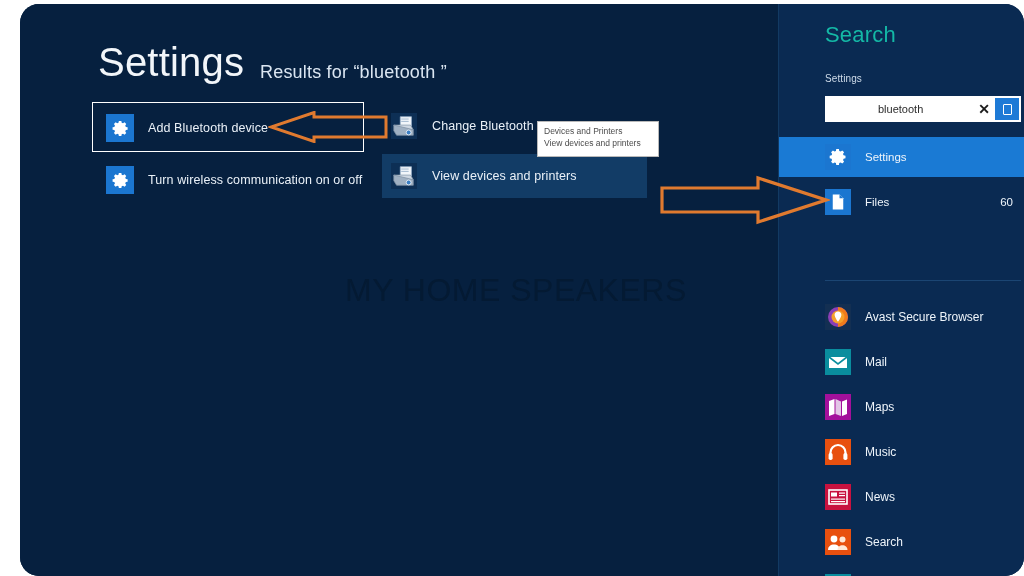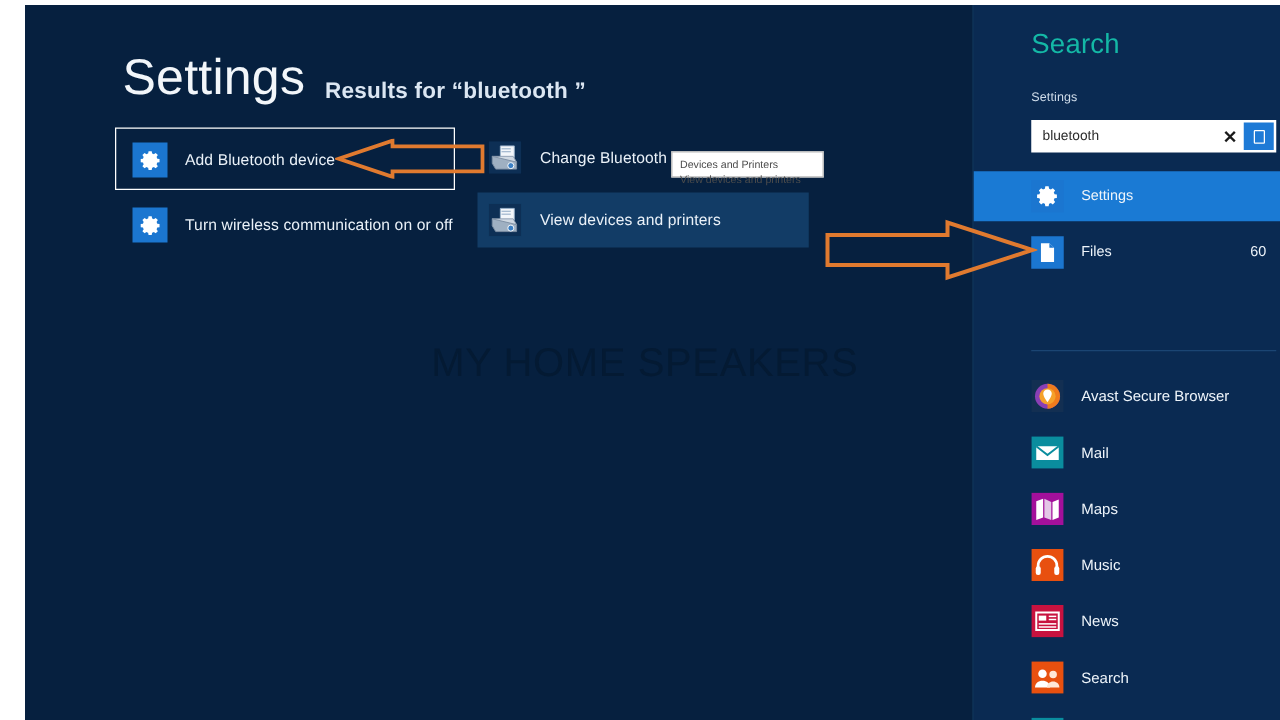--- a/index.html
+++ b/index.html
@@ -11,20 +11,21 @@
   }
   .screen{
     position:absolute;left:0;top:0;width:1024px;height:576px;
     background:#ffffff;
   }
   
   .canvas{
     position:absolute;left:20px;top:4px;width:1004px;height:572px;
     background:#06203f;
     overflow:hidden;
+    border-radius:19px;
   }
   .left-pane{
     position:absolute;left:0;top:0;width:758px;height:572px;
     background:#06203f;
   }
   .divider-v{
     position:absolute;left:758px;top:0;width:1px;height:572px;
     background:#123a63;
   }
   .right-pane{
@@ -33,21 +34,21 @@
   }
 
   
   .page-title{
     position:absolute;left:78px;top:38px;
     font-size:40px;font-weight:300;color:#f2f6fa;
     letter-spacing:.2px;line-height:1;
   }
   .results-for{
     position:absolute;left:240px;top:58px;
-    font-size:18px;font-weight:700;color:#dbe6f2;
+    font-size:18px;font-weight:400;color:#dbe6f2;
     letter-spacing:.2px;
   }
 
   .col-a{position:absolute;left:78px;top:104px;width:280px;}
   .col-b{position:absolute;left:362px;top:100px;width:265px;}
 
   .res-row{
     position:relative;display:flex;align-items:center;
     height:40px;margin-bottom:12px;padding-left:0;text-align:right;
   }
@@ -68,21 +69,21 @@
   }
 
   
   .gear{width:19px;height:19px;display:block;}
   
   .printer{width:26px;height:26px;display:block;}
   .network{width:26px;height:26px;display:block;}
 
   
   .tooltip{
-    position:absolute;left:517px;top:117px;width:122px;height:21px;
+    position:absolute;left:517px;top:117px;width:122px;height:36px;
     background:#ffffff;border:1px solid #b9b9b9;box-sizing:border-box;
     padding:3px 6px 0 6px;
   }
   .tooltip div{
     font-size:8.5px;color:#4c4c4c;line-height:12px;white-space:nowrap;
   }
 
   
   .watermark{
     position:absolute;left:325px;top:268px;
@@ -102,21 +103,21 @@
     position:absolute;left:46px;top:69px;
     font-size:10px;color:#cfdcea;letter-spacing:.1px;
   }
   .search-field{
     position:absolute;left:46px;top:92px;width:196px;height:26px;
     background:#ffffff;display:flex;align-items:center;
     box-sizing:border-box;
   }
   .search-field .val{
     flex:1;padding-left:9px;font-size:11px;color:#2b2b2b;
-    white-space:nowrap;overflow:hidden;
+    white-space:nowrap;overflow:hidden;margin-left:44px;
   }
   .clear-x{
     width:22px;height:26px;display:flex;align-items:center;justify-content:center;
     font-size:14px;color:#1a1a1a;font-weight:700;
   }
   .go-btn{
     width:24px;height:22px;margin-right:2px;background:#1e7ad6;
     display:flex;align-items:center;justify-content:center;
   }
   .go-btn .sq{

